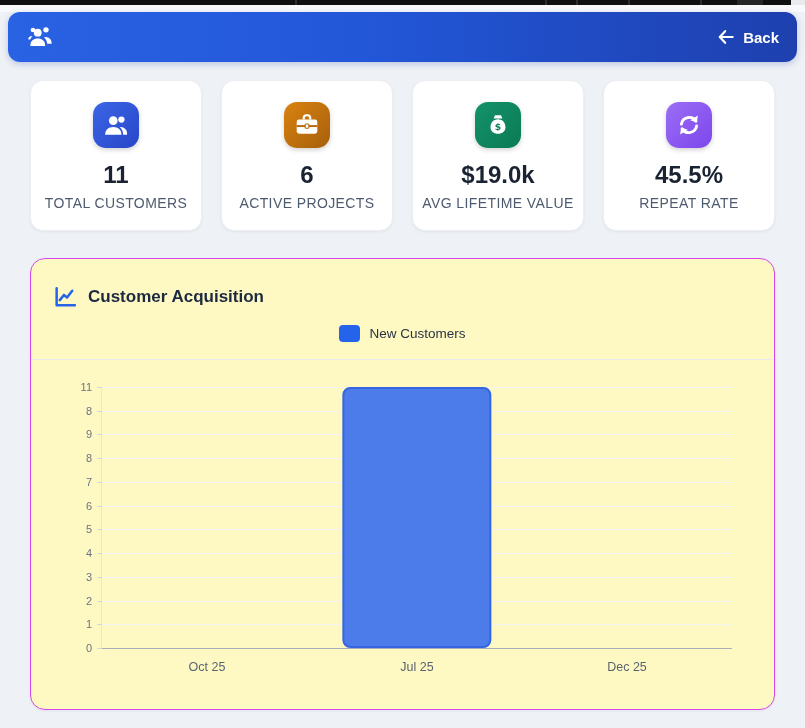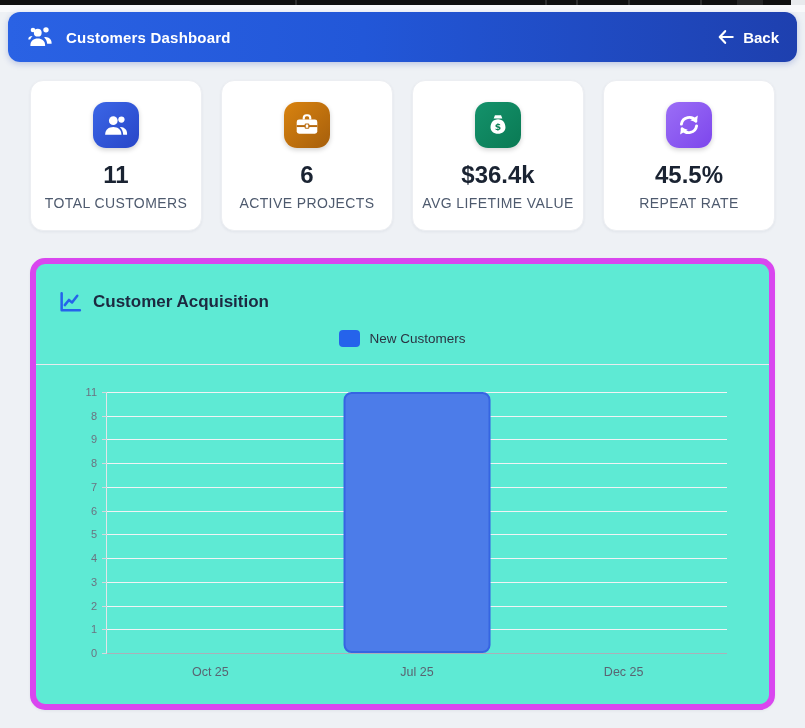--- a/index.html
+++ b/index.html
@@ -68,23 +68,23 @@
   }
   .stat-label {
     margin-top: 6px;
     font-size: 14px; color: #4e5a6e; letter-spacing: .4px;
     text-transform: uppercase;
   }
 
   
   .chart-card {
     margin: 27px 30px 0 30px;
-    background: #5eead4;
+    background: #fef9c3;
     border-radius: 15px;
-    border: 6px solid #d946ef;
+    border: 1px solid #d946ef;
     box-shadow: 0 1px 3px rgba(20,30,60,.06);
     padding: 25px 22px 24px 22px;
     height: 452px;
   }
   .chart-header { display: flex; align-items: center; }
   .chart-title-group { display: flex; align-items: center; gap: 10px; }
   .chart-title { font-size: 17px; font-weight: 700; color: #1c2940; }
   .chart-nav { margin-left: auto; display: flex; align-items: center; gap: 26px; }
   .nav-btn {
     width: 34px; height: 34px;
@@ -168,21 +168,20 @@
   <span class="hdr-icon">
     <svg width="26" height="26" viewBox="0 0 24 24" fill="#ffffff">
       <circle cx="9" cy="8" r="3.6"></circle>
       <path d="M2.2 19.5c0-3.8 3-6.1 6.8-6.1s6.8 2.3 6.8 6.1v.9H2.2z"></path>
       <circle cx="16.6" cy="5.4" r="2.5"></circle>
       <path d="M16.2 12.1c3.2.2 5.6 2.2 5.6 5.4v.8h-4.1c-.2-2.5-1.1-4.6-2.8-5.9.4-.2.8-.3 1.3-.3z"></path>
       <circle cx="4.6" cy="5.6" r="2.1"></circle>
       <path d="M1 11.9c.9-.5 2-.8 3.2-.9-1 .9-1.8 2-2.2 3.4H.3v-.4c0-.8.2-1.5.7-2.1z"></path>
     </svg>
   </span>
-  <h1 class="hdr-title">Customers Dashboard</h1>
   <button class="back-btn">
     <span style="display:flex">
       <svg width="20" height="20" viewBox="0 0 24 24" fill="none" stroke="#ffffff" stroke-width="2.6" stroke-linecap="round" stroke-linejoin="round">
         <line x1="20" y1="12" x2="5" y2="12"></line>
         <polyline points="11,5 4.5,12 11,19"></polyline>
       </svg>
     </span>
     <span>Back</span>
   </button>
 </header>
@@ -216,21 +215,21 @@
   </div>
 
   <div class="stat-card">
     <div class="stat-tile tile-green">
       <svg width="26" height="26" viewBox="0 0 24 24">
         <path d="M9.2 3h5.6l1.2 3H8z" fill="#ffffff"></path>
         <path d="M12 6.8c-4.3 0-6.9 3.3-6.9 7.4 0 3.4 2.9 5.8 6.9 5.8s6.9-2.4 6.9-5.8c0-4.1-2.6-7.4-6.9-7.4z" fill="#ffffff"></path>
         <text x="12" y="16.3" text-anchor="middle" font-family="DejaVu Sans, sans-serif" font-size="8.5" font-weight="bold" fill="#0d8258">$</text>
       </svg>
     </div>
-    <div class="stat-value">$36.4k</div>
+    <div class="stat-value">$19.0k</div>
     <div class="stat-label">Avg Lifetime Value</div>
   </div>
 
   <div class="stat-card">
     <div class="stat-tile tile-purple">
       <svg width="26" height="26" viewBox="0 0 24 24">
         <path d="M5 11.2 A 7.3 7.3 0 0 1 18.4 8.4" fill="none" stroke="#ffffff" stroke-width="2.7" stroke-linecap="round"></path>
         <path d="M20.2 3.2 L19.2 9.6 L13.2 7.6 Z" fill="#ffffff"></path>
         <path d="M19 12.8 A 7.3 7.3 0 0 1 5.6 15.6" fill="none" stroke="#ffffff" stroke-width="2.7" stroke-linecap="round"></path>
         <path d="M3.8 20.8 L4.8 14.4 L10.8 16.4 Z" fill="#ffffff"></path>

